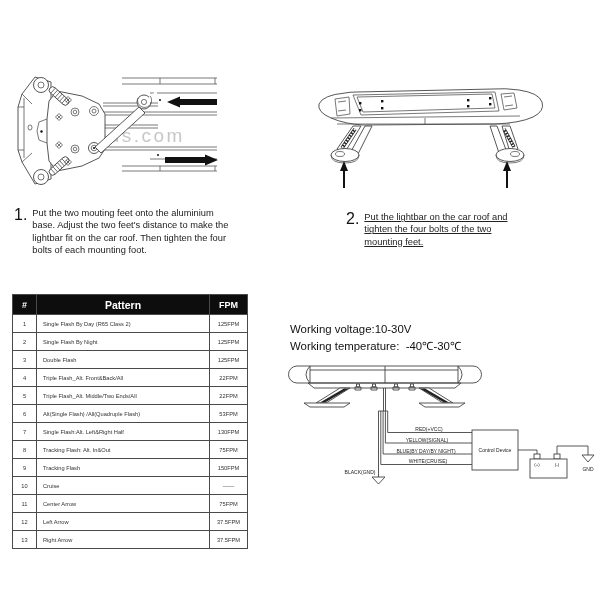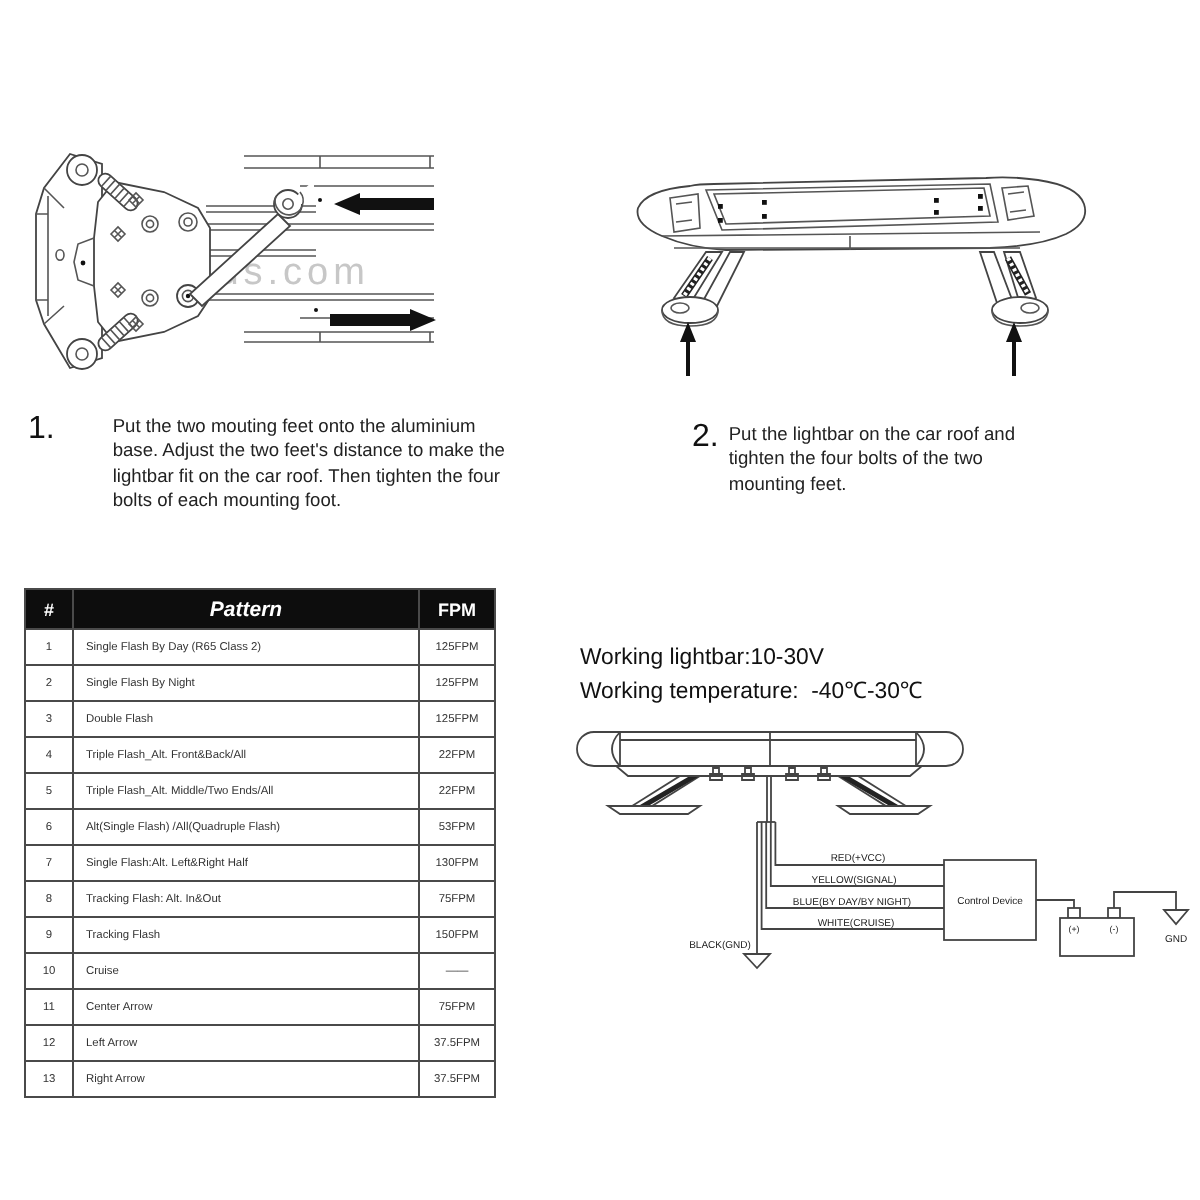--- a/index.html
+++ b/index.html
@@ -8,29 +8,29 @@
   svg{position:absolute;}
   .ln{stroke:#555;stroke-width:0.8;fill:none;}
   .ln2{stroke:#444;stroke-width:0.9;fill:none;}
   .wh{fill:#ffffff;stroke:#444;stroke-width:0.9;}
   .blk{fill:#111;stroke:none;}
   
   .step{position:absolute;display:flex;align-items:flex-start;}
   .step-num{font-size:16px;line-height:1.05;margin-right:5px;color:#111;}
   .step-text{font-size:9.3px;line-height:1.33;color:#222;}
   #step1{left:14px;top:207px;}
-  #step1 .step-text{width:206px;margin-left:24px;}
+  #step1 .step-text{width:206px;}
   #step2{left:346px;top:211px;}
-  #step2 .step-text{width:164px;}
+  #step2 .step-text{width:164px;text-decoration:underline;}
   
   table.pattern-table{position:absolute;left:12px;top:294px;width:236px;border-collapse:collapse;}
   .pattern-table th,.pattern-table td{border:1px solid #4a4a4a;}
   .pattern-table thead th{background:#0d0d0d;color:#fff;height:17px;font-weight:bold;text-align:center;}
   .pattern-table thead th:nth-child(1){width:21px;font-size:9px;}
-  .pattern-table thead th:nth-child(2){font-size:10.5px;font-style:italic;}
+  .pattern-table thead th:nth-child(2){font-size:10.5px;}
   .pattern-table thead th:nth-child(3){width:35px;font-size:9px;}
   .pattern-table td{height:15px;font-size:5.7px;color:#333;background:#fff;}
   .pattern-table td:nth-child(1){text-align:center;}
   .pattern-table td:nth-child(2){padding-left:6px;text-align:left;}
   .pattern-table td:nth-child(3){text-align:center;}
   
   .specs{position:absolute;left:290px;top:321px;font-size:11.4px;line-height:1.5;color:#111;}
   .specs div{white-space:pre;}
   .wm{font-size:19px;letter-spacing:2.5px;fill:#c7c7c7;}
   .wlabel{font-size:5px;fill:#222;}
@@ -239,21 +239,21 @@
         </tr>
         <tr>
           <td>13</td>
           <td>Right Arrow</td>
           <td>37.5FPM</td>
         </tr>
       </tbody>
   </table>
 
   <div class="specs">
-    <div>Working lightbar:10-30V</div>
+    <div>Working voltage:10-30V</div>
     <div>Working temperature:  -40℃-30℃</div>
   </div>
 
   <svg style="left:288px;top:353px;" width="312" height="150" viewBox="0 0 312 150">
 
     <g>
       <rect class="wh" x="0.5" y="13" width="193" height="17" rx="8.5"></rect>
       <path class="ln2" d="M22,13 V30 M170,13 V30 M97,13 V30 M22,17 H170"></path>
       <path class="ln2" d="M22,13 Q14,21.5 22,30 M170,13 Q178,21.5 170,30"></path>
       <path class="ln2" d="M20,30 L173,30 L167,35 L26,35 Z"></path>

